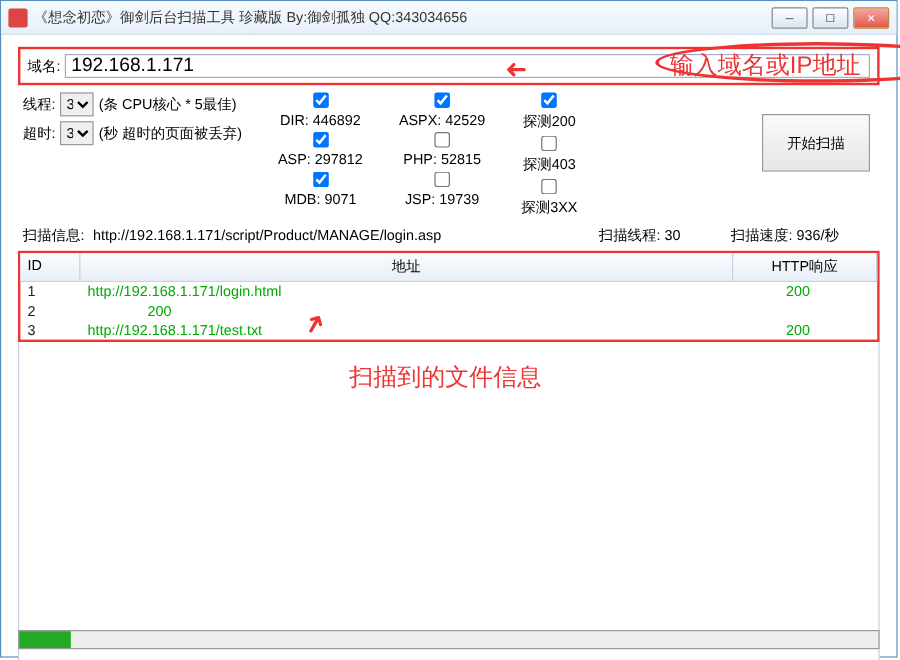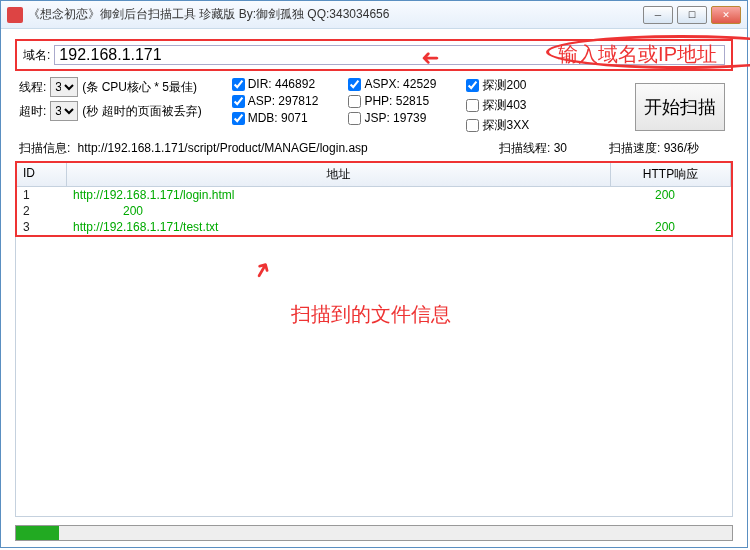--- a/index.html
+++ b/index.html
@@ -15,23 +15,23 @@
 .win-close { background: linear-gradient(#f8a6a0,#e0594a); color: #fff; border-color: #b83; }
 .content { padding: 10px 14px; font-size: 12px; position: relative; }
 .domain-row { display: flex; align-items: center; border: 2px solid #e33; padding: 4px 6px; margin-bottom: 6px; }
 .domain-label { margin-right: 4px; }
 .domain-input { flex: 1; border: 1px solid #aac; height: 20px; padding: 0 4px; font-size: 16px; }
 .options-row { display: flex; align-items: flex-start; gap: 30px; margin-bottom: 6px; padding: 0 4px;}
 .col-left { display:flex; flex-direction:column; gap:4px;}
 .opt-line { display:flex; align-items:center; gap:4px; }
 .sel { width: 28px; height: 20px; border: 1px solid #999; font-size: 12px; }
 .chk-col { display:flex; flex-direction:column; gap:3px; }
-.chk-col label { display:flex; align-items:center; gap:3px; }
+.chk-col label { display:flex; align-items:center; gap:3px;flex-direction:column; }
 .chk-col input { width:13px; height:13px;}
-.start-btn { width:90px; height:48px; border:1px solid #999; background:linear-gradient(#fafafa,#e6e6e6); cursor:pointer; font-size:18px; position:absolute; right:22px; top:54px;}
+.start-btn { width:90px; height:48px; border:1px solid #999; background:linear-gradient(#fafafa,#e6e6e6); cursor:pointer; font-size:12px; position:absolute; right:22px; top:66px;}
 .status-row { display:flex; font-size:12px; margin: 2px 0 4px; padding: 0 4px;}
 .status-row .s-left { flex:1; font-family: "SimSun", monospace; }
 .status-row .s-mid { width:110px; }
 .status-row .s-right { width:120px; }
 .results-box { border:2px solid #e33; height: auto; }
 .results-head { display:flex; background: linear-gradient(#fafcfe,#e9eff7); border-bottom:1px solid #c5d1de; font-size:12px; }
 .results-head div { padding:3px 6px; border-right:1px solid #c5d1de; }
 .col-id { width:50px; }
 .col-addr { flex:1; text-align:center; }
 .col-resp { width:120px; text-align:center; }

